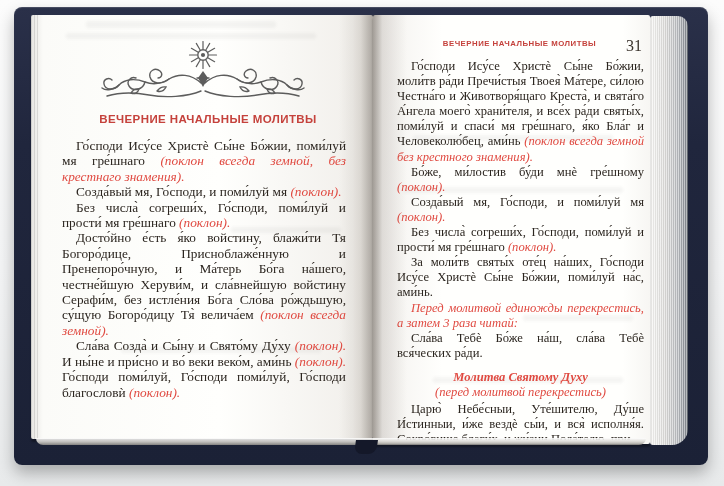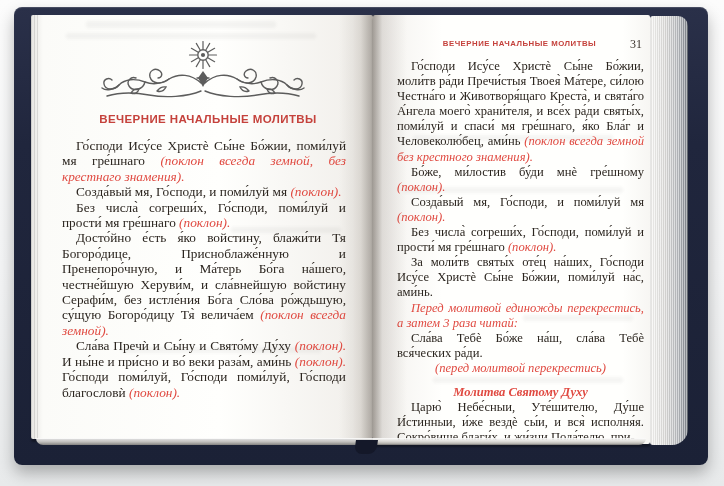--- a/index.html
+++ b/index.html
@@ -71,21 +71,21 @@
   
   .running-head-row{position:absolute;left:22px;right:6px;top:24px;height:14px;}
   .running-head{
     display:block;text-align:center;
     font-family:"Liberation Sans","DejaVu Sans",sans-serif;
     font-size:7.8px;font-weight:bold;letter-spacing:.5px;
     color:var(--title-red,#c5423c);
   }
   .page-number{
     position:absolute;right:2px;top:-2px;
-    font-size:12px;color:#3a332c;
+    font-size:16px;color:#3a332c;
   }
 
   
   .para{margin:0;text-indent:14px;text-align:justify;}
   .ink{color:var(--ink,#2c2620);}
   .rubric{color:var(--rubric-red,#e04a41);font-style:italic;}
   .para.heading{text-align:center;text-indent:0;margin-top:9px;}
   .para.heading .rubric{font-weight:bold;}
   .para.subheading{text-align:center;text-indent:0;margin-bottom:2px;}
 
@@ -130,21 +130,21 @@
       </svg>
     </div>
 
     <h1 class="chapter-title">ВЕЧЕРНИЕ НАЧАЛЬНЫЕ МОЛИТВЫ</h1>
 
     <div class="page-body left-body">
         <p class="para prayer"><span class="ink">Го́споди Ису́се Христѐ Сы́не Бо́жии, поми́луй мя гре́шнаго </span><span class="rubric">(поклон всегда земной, без крестнаго знамения).</span></p>
         <p class="para prayer"><span class="ink">Созда́вый мя, Го́споди, и поми́луй мя </span><span class="rubric">(поклон).</span></p>
         <p class="para prayer"><span class="ink">Без числа̀ согреши́х, Го́споди, поми́луй и прости́ мя гре́шнаго </span><span class="rubric">(поклон).</span></p>
         <p class="para prayer"><span class="ink">Досто́йно е́сть я́ко войстину, блажи́ти Тя Богоро́дице, Присноблаже́нную и Пренепоро́чную, и Ма́терь Бо́га на́шего, честне́йшую Херуви́м, и сла́внейшую войстину Серафи́м, без истле́ния Бо́га Сло́ва ро́ждьшую, су́щую Богоро́дицу Тя̀ велича́ем </span><span class="rubric">(поклон всегда земной).</span></p>
-        <p class="para prayer"><span class="ink">Сла́ва Пречѝ и Сы́ну и Свято́му Ду́ху </span><span class="rubric">(поклон).</span><span class="ink"> И ны́не и при́сно и во́ веки раза́м, ами́нь </span><span class="rubric">(поклон).</span><span class="ink"> Го́споди поми́луй, Го́споди поми́луй, Го́споди благословѝ </span><span class="rubric">(поклон).</span></p>
+        <p class="para prayer"><span class="ink">Сла́ва Созда̀ и Сы́ну и Свято́му Ду́ху </span><span class="rubric">(поклон).</span><span class="ink"> И ны́не и при́сно и во́ веки веко́м, ами́нь </span><span class="rubric">(поклон).</span><span class="ink"> Го́споди поми́луй, Го́споди поми́луй, Го́споди благословѝ </span><span class="rubric">(поклон).</span></p>
       </div>
   </div>
 
   <div class="page page-right">
     <div class="ghost" style="left:40px;top:120px;width:200px;height:6px;"></div>
     <div class="ghost" style="left:30px;top:172px;width:220px;height:6px;"></div>
     <div class="ghost" style="left:150px;top:300px;width:110px;height:6px;"></div>
     <div class="ghost" style="left:60px;top:362px;width:190px;height:6px;"></div>
 
     <div class="running-head-row">
@@ -153,22 +153,22 @@
     </div>
 
     <div class="page-body right-body">
         <p class="para prayer"><span class="ink">Го́споди Ису́се Христѐ Сы́не Бо́жии, моли́тв ра́ди Пречи́стыя Твоея̀ Ма́тере, си́лою Честна́го и Животворя́щаго Креста̀, и свята́го А́нгела моего̀ храни́теля, и все́х ра́ди святы́х, поми́луй и спаси́ мя гре́шнаго, я́ко Бла́г и Человеколю́бец, ами́нь </span><span class="rubric">(поклон всегда земной без крестного знамения).</span></p>
         <p class="para prayer"><span class="ink">Бо́же, ми́лостив бу́ди мнѐ гре́шному </span><span class="rubric">(поклон).</span></p>
         <p class="para prayer"><span class="ink">Созда́вый мя, Го́споди, и поми́луй мя </span><span class="rubric">(поклон).</span></p>
         <p class="para prayer"><span class="ink">Без числа̀ согреши́х, Го́споди, поми́луй и прости́ мя гре́шнаго </span><span class="rubric">(поклон).</span></p>
         <p class="para prayer"><span class="ink">За моли́тв святы́х оте́ц на́ших, Го́споди Ису́се Христѐ Сы́не Бо́жии, поми́луй на́с, ами́нь.</span></p>
         <p class="para note"><span class="rubric">Перед молитвой единожды перекрестись, а затем 3 раза читай:</span></p>
         <p class="para prayer"><span class="ink">Сла́ва Тебѐ Бо́же на́ш, сла́ва Тебѐ вся́ческих ра́ди.</span></p>
+        <p class="para heading"><span class="rubric">Молитва Святому Духу</span></p>
         <p class="para subheading"><span class="rubric">(перед молитвой перекрестись)</span></p>
-        <p class="para heading"><span class="rubric">Молитва Святому Духу</span></p>
         <p class="para prayer"><span class="ink">Царю̀ Небе́сныи, Уте́шителю, Ду́ше И́стинныи, и́же вездѐ сы́и, и вся̀ исполня́я. Сокро́вище благи́х, и жи́зни Пода́телю, при-</span></p>
       </div>
   </div>
 
   <div class="gutter"></div>
   <div class="bottom-stack"></div>
   <div class="spine-notch"></div>
 </div>
 
 </body></html>

